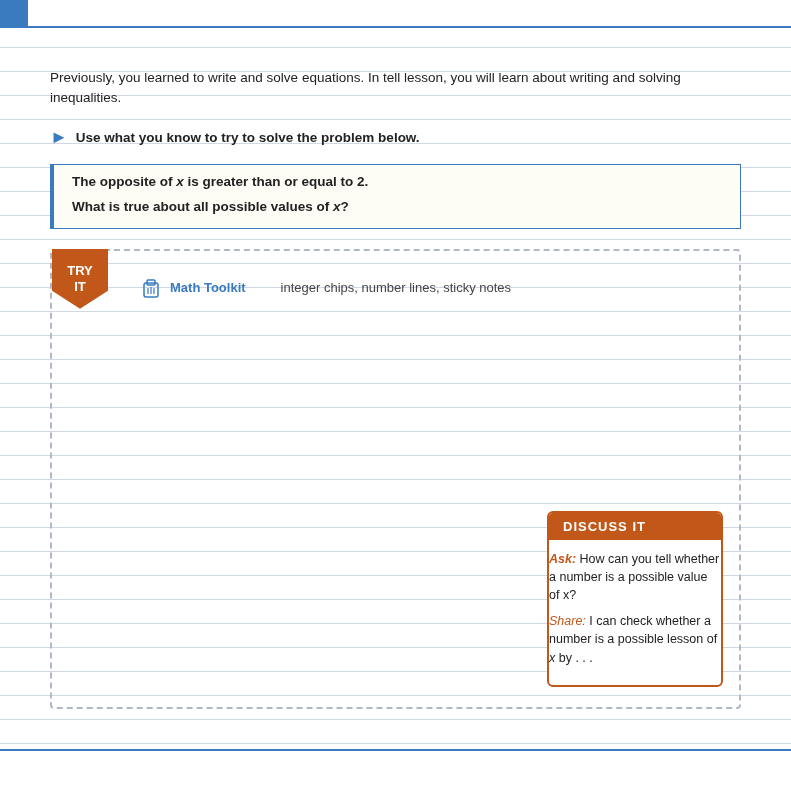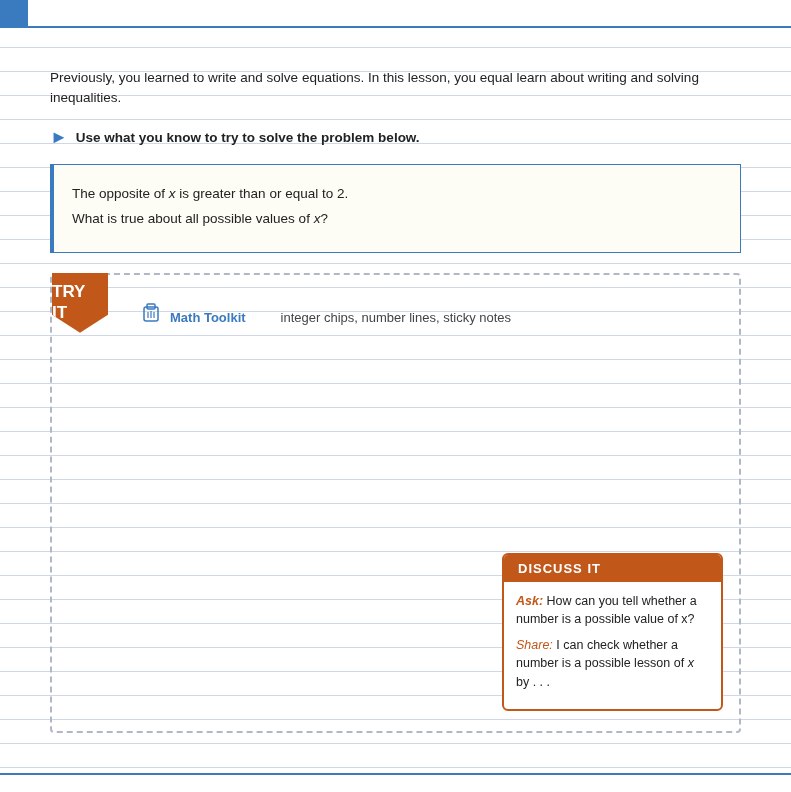--- a/index.html
+++ b/index.html
@@ -49,25 +49,26 @@
       font-size: 13.5px;
       font-weight: bold;
       color: #222;
       text-align: center;
     }
     
     .problem-box {
       border: 1.5px solid #3a7abf;
       border-left: 4px solid #3a7abf;
       background: #fdfdf5;
-      padding: 18px 18px;
+      padding: 6px 18px;
       margin-bottom: 20px;
       font-size: 13.5px;
       color: #222;
       line-height: 1.6;
+      font-weight: bold;
     }
     .problem-box p { margin-bottom: 4px; }
 
     
     .try-it-container {
       border: 2px dashed #b0b8c8;
       border-radius: 4px;
       position: relative;
       padding: 16px 16px 200px 16px;
       margin-bottom: 20px;
@@ -84,65 +85,65 @@
       align-items: center;
       justify-content: center;
     }
     .shield-shape {
       width: 56px;
       height: 60px;
       background: #c1581a;
       clip-path: polygon(0% 0%, 100% 0%, 100% 70%, 50% 100%, 0% 70%);
       display: flex;
       flex-direction: column;
-      align-items: flex-start;
+      align-items: center;
       justify-content: center;
       color: #fff;
       font-weight: bold;
-      font-size: 17px;
+      font-size: 13px;
       line-height: 1.2;
     }
     .math-toolkit {
       display: flex;
-      align-items: flex-end;
+      align-items: center;
       margin-left: 70px;
       margin-top: 8px;
       font-size: 13px;
     }
     .toolkit-label {
       font-weight: bold;
       color: #3a7abf;
       margin-right: 4px;
     }
     .toolkit-items {
       color: #444;
       margin-left: 31px;
     }
 
     
     .discuss-it-container {
       position: absolute;
       bottom: 20px;
       right: 16px;
-      width: 221px;
+      width: 176px;
       border: 2px solid #c1581a;
       border-radius: 6px;
       background: #fff;
       overflow: hidden;
     }
     .discuss-it-header {
       background: #c1581a;
       color: #fff;
       font-weight: bold;
       font-size: 13px;
       padding: 6px 14px;
       letter-spacing: 1px;
     }
     .discuss-it-body {
-      padding: 10px 12px;
+      padding: 10px 0;
       font-size: 12.5px;
       color: #222;
       line-height: 1.45;
     }
     .discuss-it-body .ask-label {
       font-style: italic;
       font-weight: bold;
       color: #c1581a;
     }
     .discuss-it-body .share-label {
@@ -167,21 +168,21 @@
 
 <div class="page-container ruled-lines">
 
   <div style="height:28px; background:#fff; border-bottom:2px solid #3a7abf; display:flex; align-items:stretch;">
     <div style="width:28px; background:#3a7abf;"></div>
     <div style="flex:1;"></div>
   </div>
 
   <div class="main-content">
 
-    <p class="intro-text">Previously, you learned to write and solve equations. In this lesson, you equal learn about writing and solving inequalities.</p>
+    <p class="intro-text">Previously, you learned to write and solve equations. In tell lesson, you will learn about writing and solving inequalities.</p>
 
     <div class="prompt-bar">
       <span class="arrow-icon">►</span>
       <span class="prompt-text">Use what you know to try to solve the problem below.</span>
     </div>
 
     <div class="problem-box">
       <p>
         The opposite of <em>x</em> is greater than or equal to 2.
       </p>

